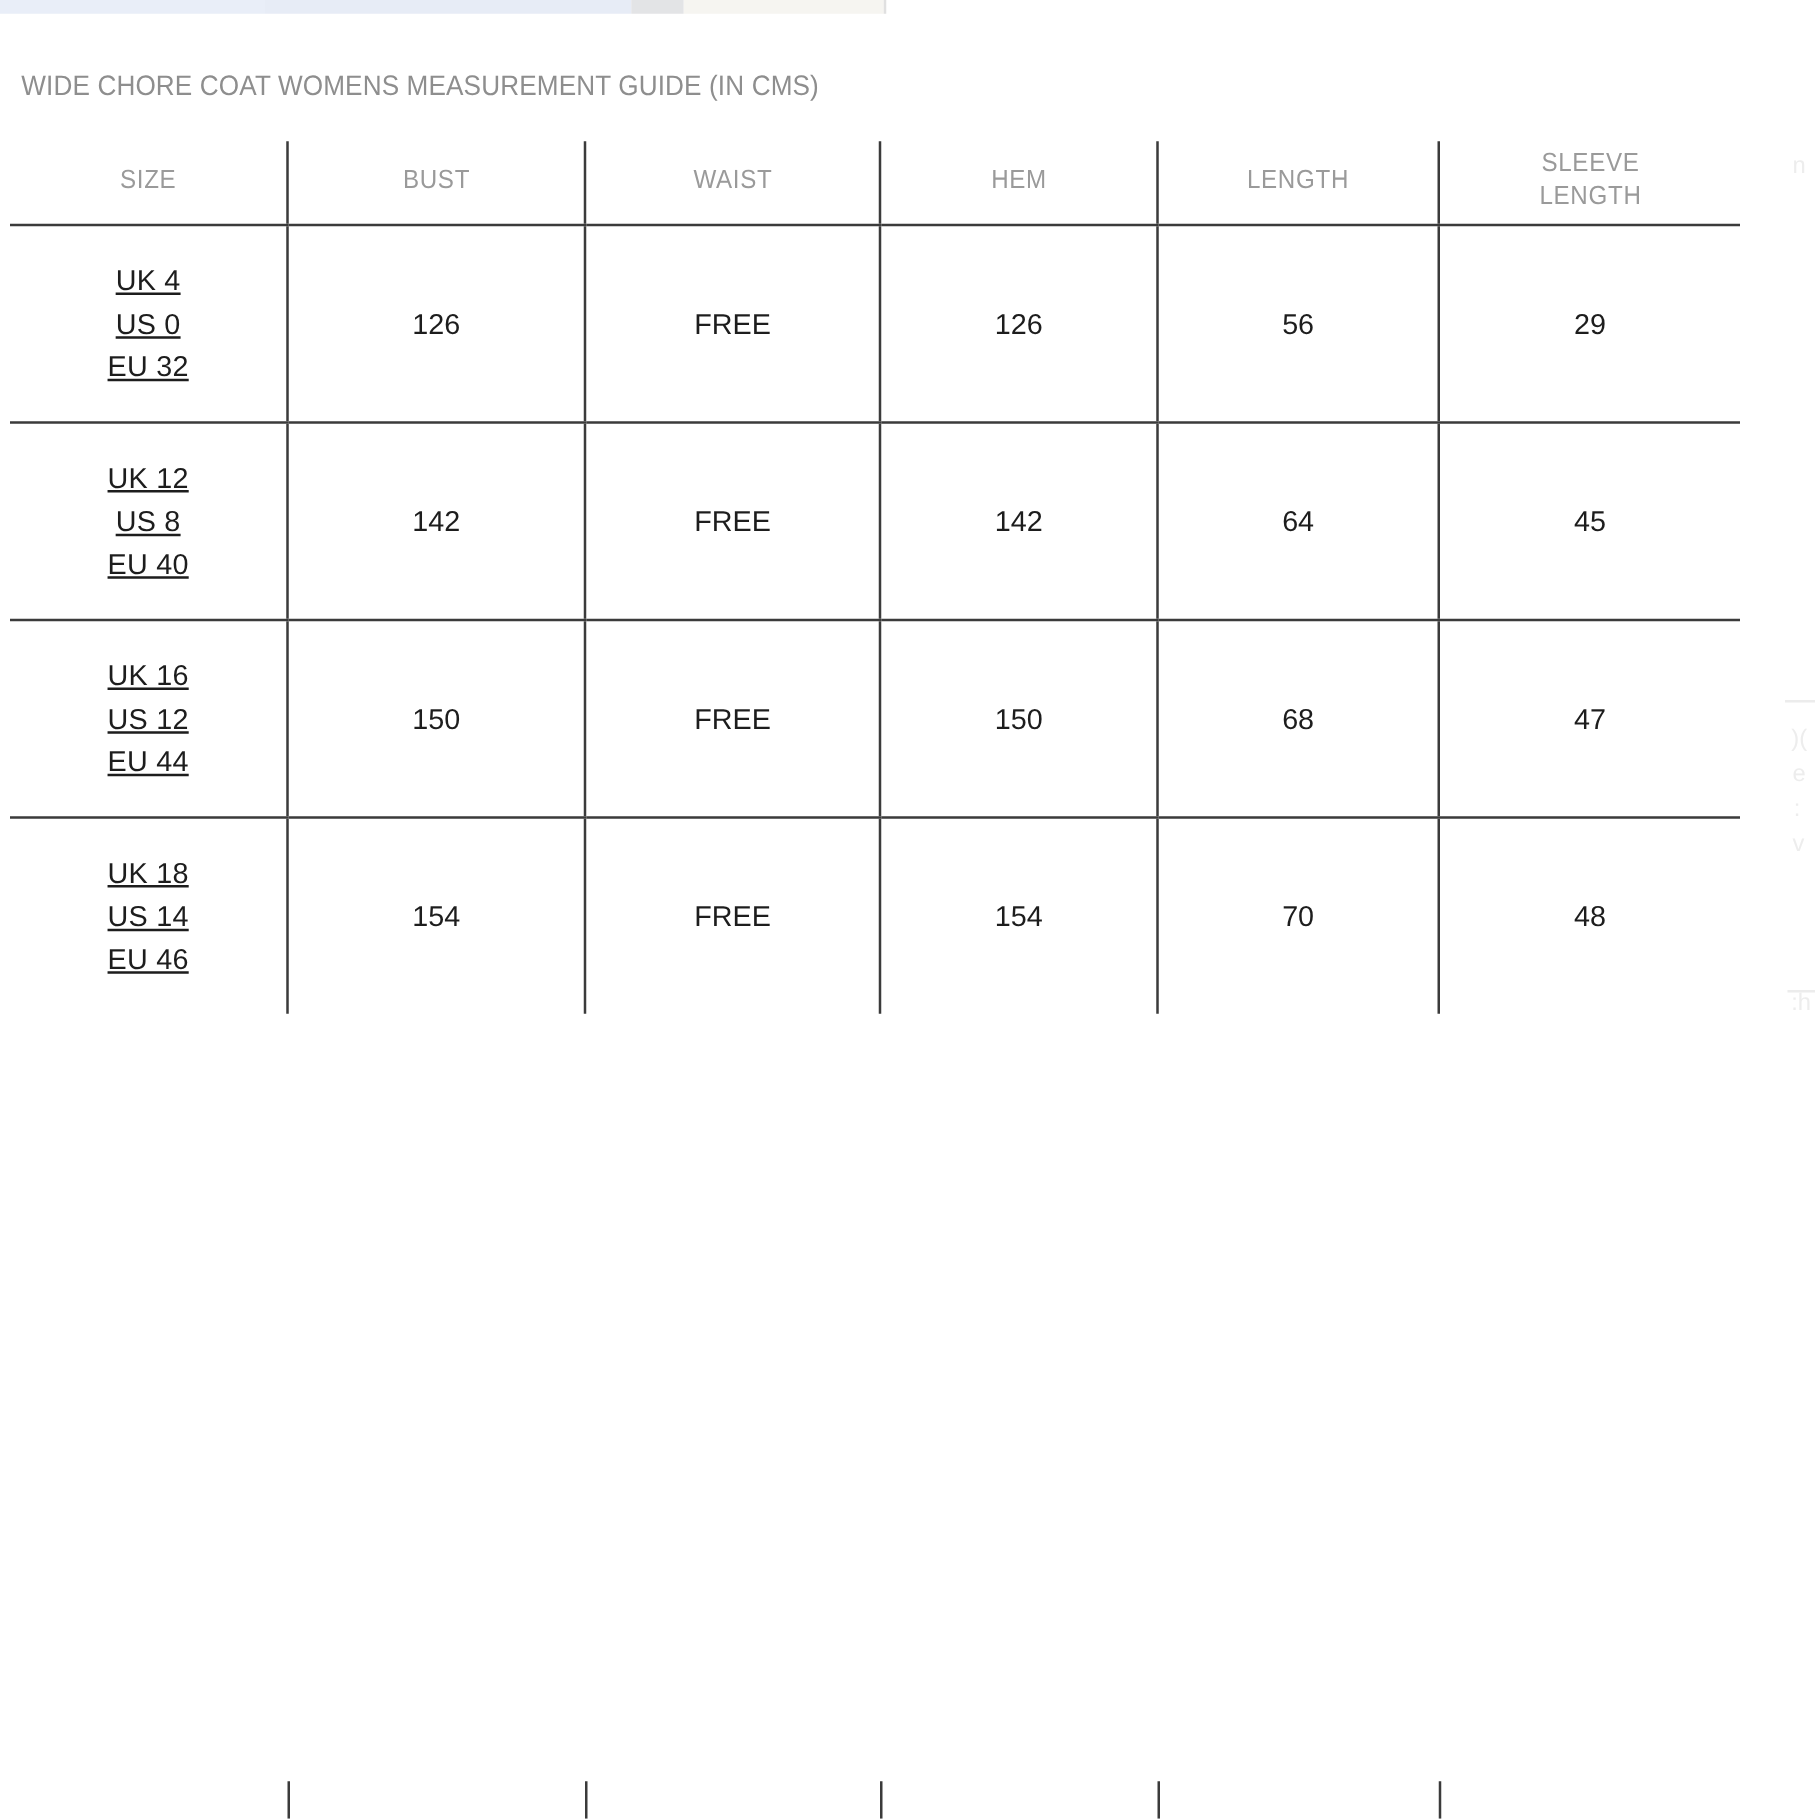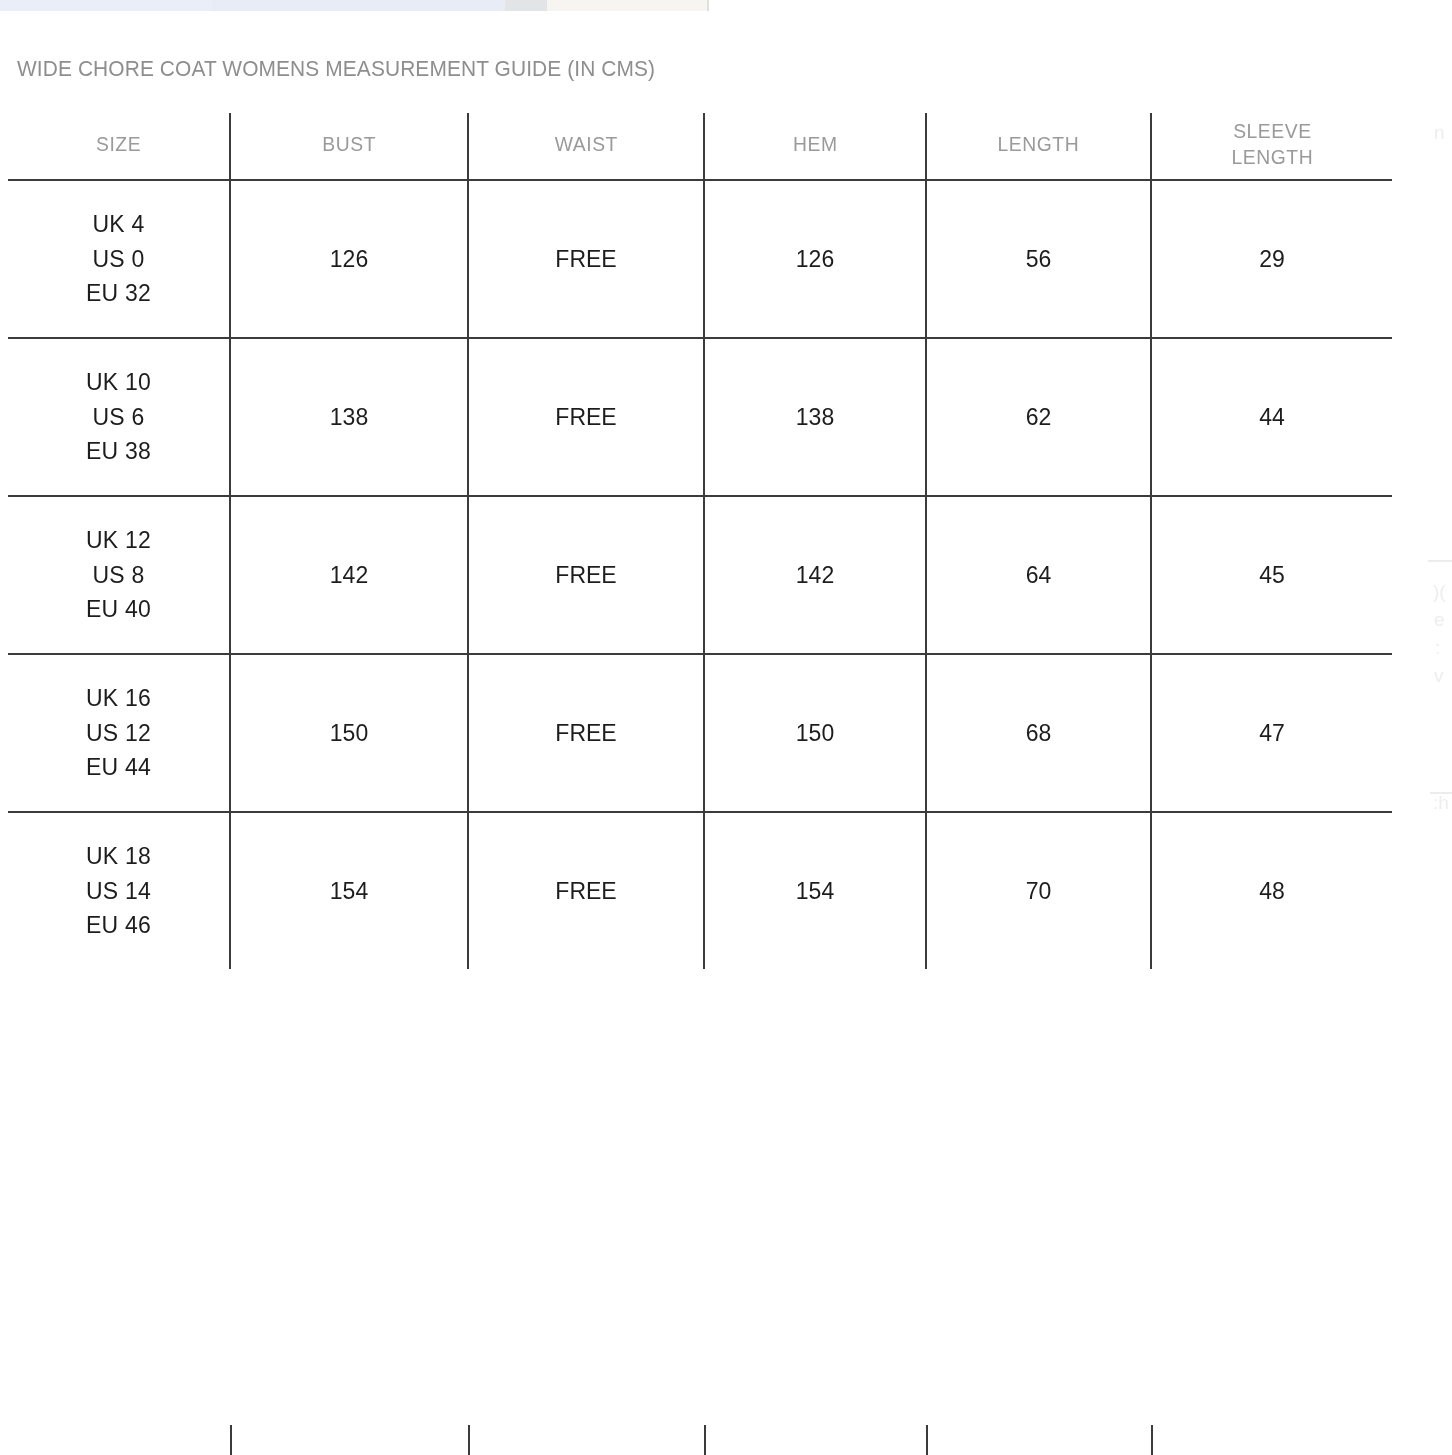--- a/index.html
+++ b/index.html
@@ -105,20 +105,21 @@
     height: 156px;
     border-bottom: 2px solid #3b3b3b;
     line-height: 1.5;
   }
   table.sizes tbody tr:last-child td {
     border-bottom: none;
   }
   td.size-cell .sz-line {
     display: block;
     letter-spacing: 0.2px;
+    text-decoration: underline;
   }
 
   
 
   
   #table-tail {
     position: absolute;
     left: 8px;
     top: 1425px;
     width: 1384px;
@@ -202,32 +203,20 @@
           <span class="sz-line">EU 32</span>
         </td>
         <td>126</td>
         <td>FREE</td>
         <td>126</td>
         <td>56</td>
         <td>29</td>
       </tr>
       <tr>
         <td class="size-cell">
-          <span class="sz-line">UK 10</span>
-          <span class="sz-line">US 6</span>
-          <span class="sz-line">EU 38</span>
-        </td>
-        <td>138</td>
-        <td>FREE</td>
-        <td>138</td>
-        <td>62</td>
-        <td>44</td>
-      </tr>
-      <tr>
-        <td class="size-cell">
           <span class="sz-line">UK 12</span>
           <span class="sz-line">US 8</span>
           <span class="sz-line">EU 40</span>
         </td>
         <td>142</td>
         <td>FREE</td>
         <td>142</td>
         <td>64</td>
         <td>45</td>
       </tr>

